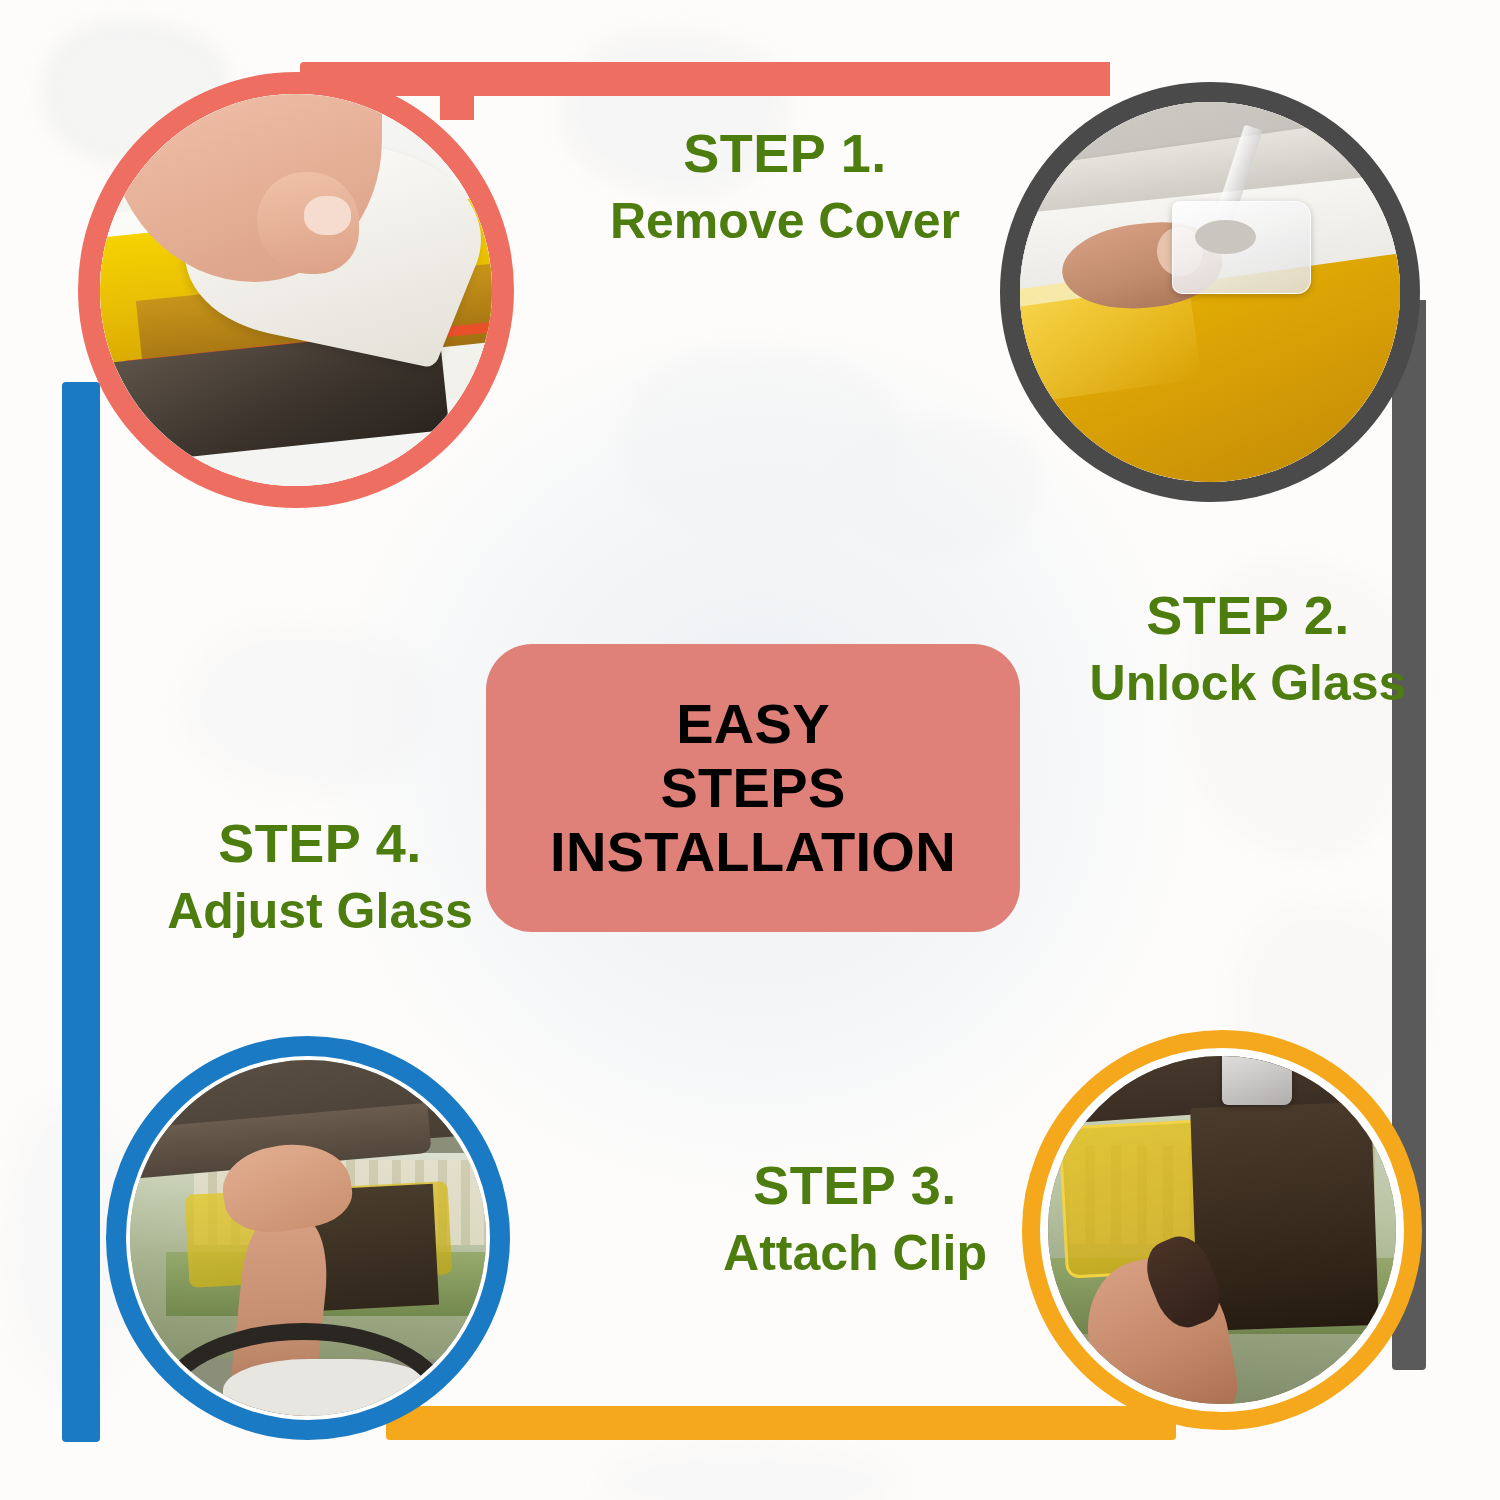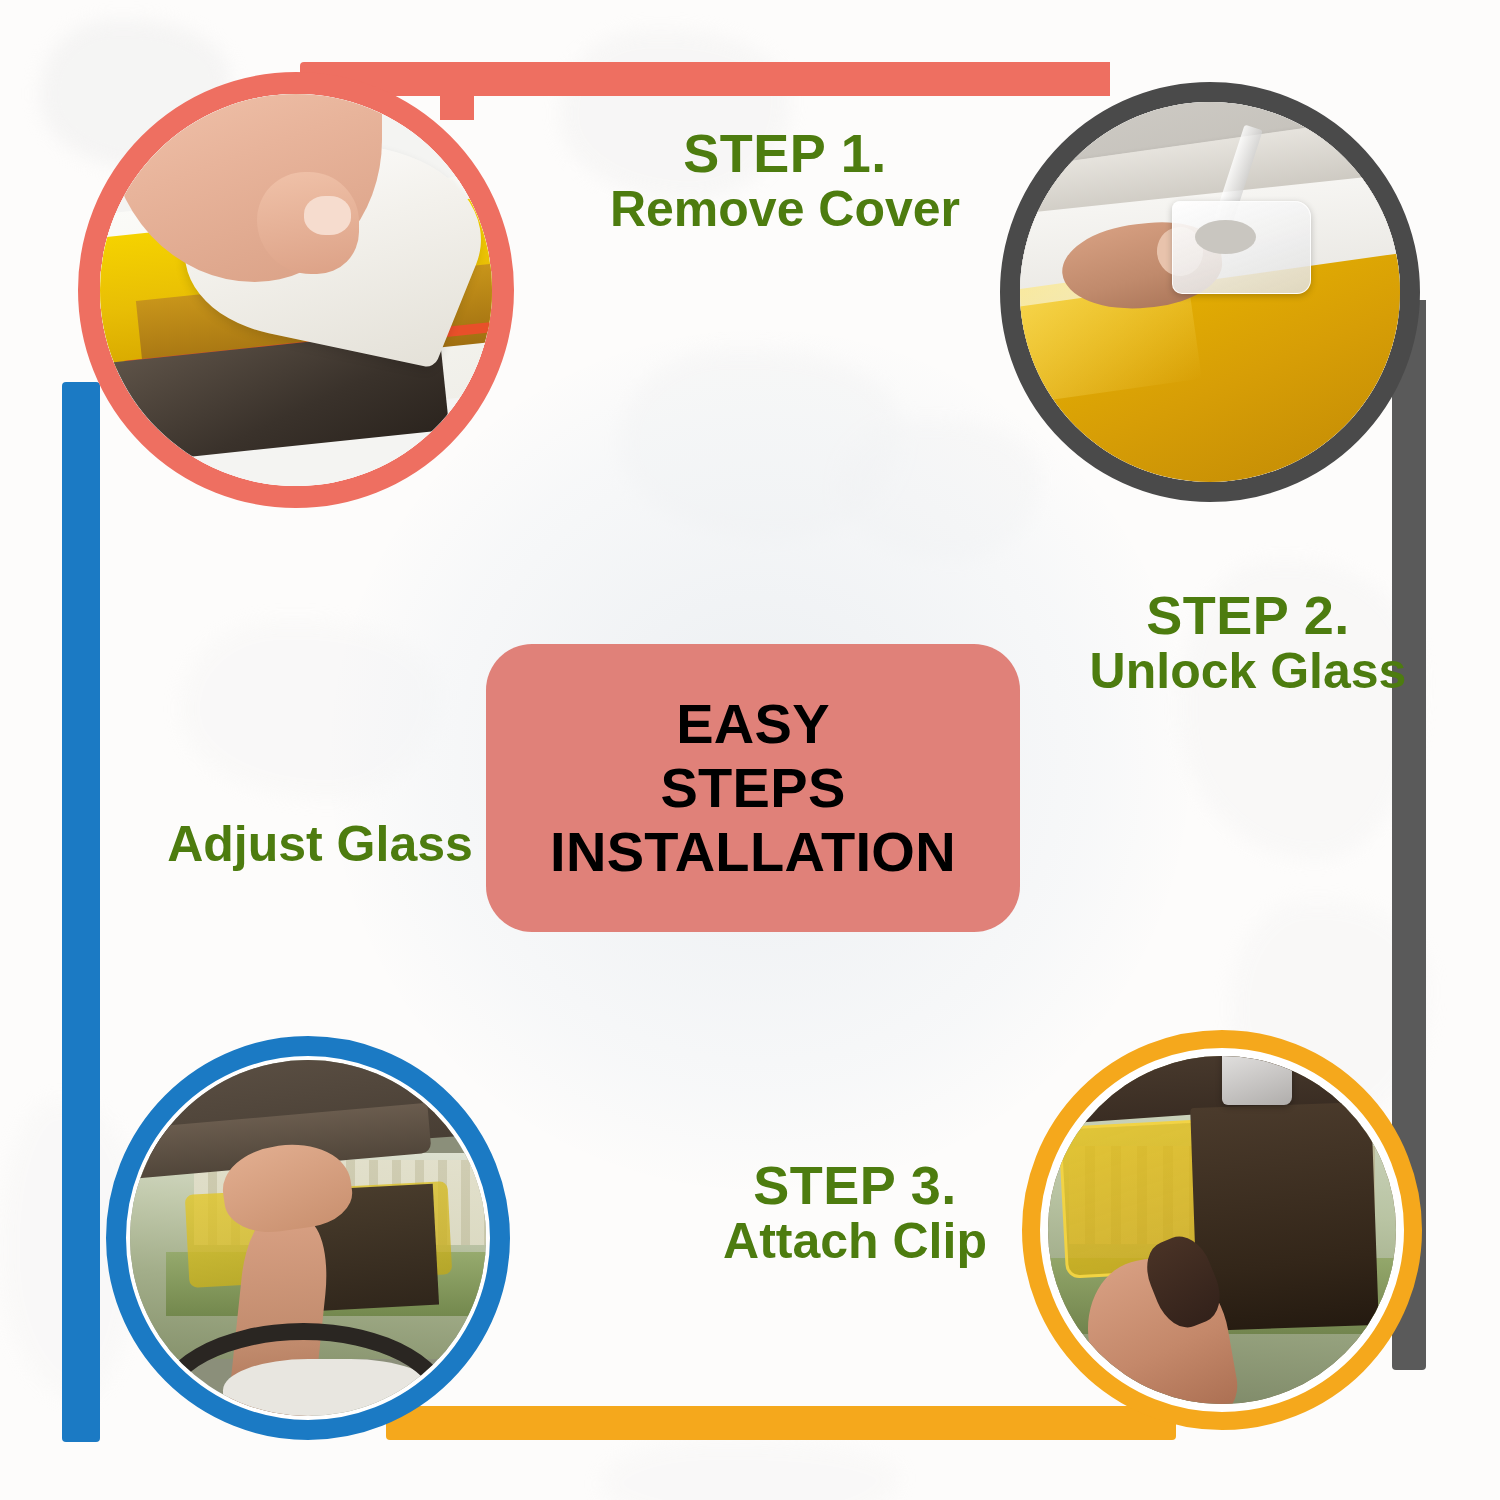--- a/index.html
+++ b/index.html
@@ -213,20 +213,21 @@
     font-weight:700;
     font-size:54px;
     letter-spacing:.5px;
     line-height:1.02;
     white-space:nowrap;
   }
   .step-sub{
     font-weight:700;
     font-size:50px;
     line-height:1.14;
+    margin-top:12px;
     white-space:nowrap;
   }
   #t1{left:560px;top:126px;width:450px;}
   #t2{left:1048px;top:588px;width:400px;}
   #t3{left:660px;top:1158px;width:390px;}
   #t4{left:120px;top:816px;width:400px;}
 
   
   #badge{
     position:absolute;
@@ -342,20 +343,21 @@
     <div class="step-head">STEP 2.</div>
     <div class="step-sub">Unlock Glass</div>
   </div>
 
   <div class="step-block" id="t3">
     <div class="step-head">STEP 3.</div>
     <div class="step-sub">Attach Clip</div>
   </div>
 
   <div class="step-block" id="t4">
+    <div class="step-head">STEP 4.</div>
     <div class="step-sub">Adjust Glass</div>
   </div>
 
   <div id="badge">
     <div class="badge-text">
       <div>EASY</div>
       <div>STEPS</div>
       <div>INSTALLATION</div>
     </div>
   </div>

